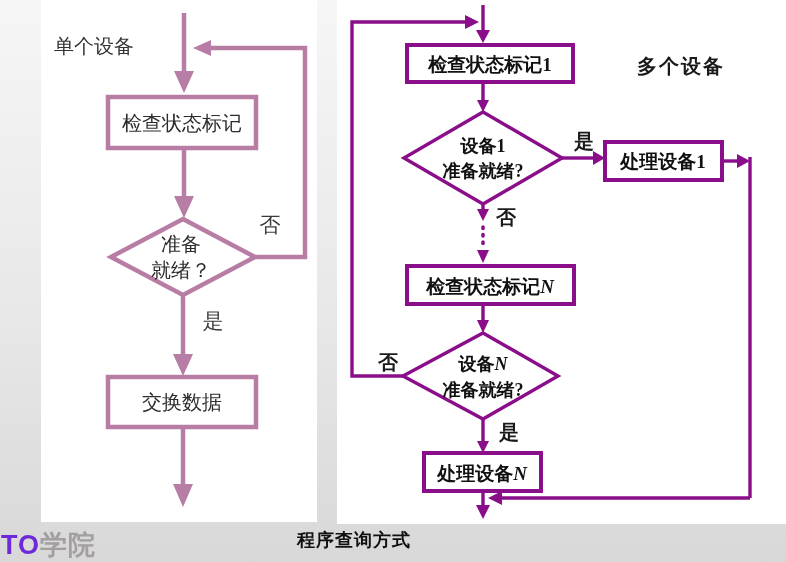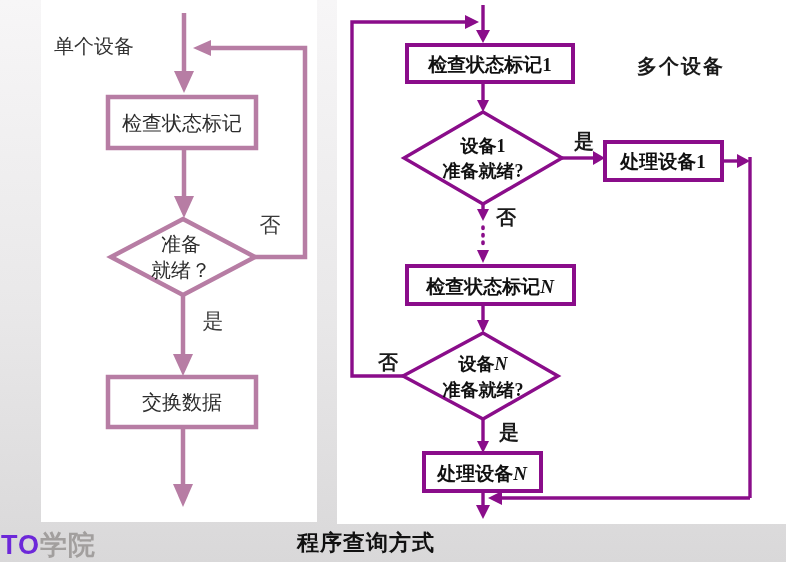--- a/index.html
+++ b/index.html
@@ -26,21 +26,21 @@
   .r-dots{stroke:#8a0d8a;stroke-width:3.6;fill:none;stroke-dasharray:1.5 6;stroke-linecap:round;}
   .r-text{fill:#111111;font-size:19px;font-weight:bold;font-family:"Liberation Serif",serif;text-anchor:middle;}
   .r-small{fill:#111111;font-size:18px;font-weight:bold;font-family:"Liberation Serif",serif;text-anchor:middle;}
   .r-label{fill:#1a1a1a;font-size:20px;font-weight:bold;font-family:"Liberation Serif",serif;text-anchor:middle;}
   .r-var{font-style:italic;}
   .chart-title-left{position:absolute;left:13px;top:33px;font-size:20px;color:#333333;}
   .chart-title-right{position:absolute;left:290px;top:53px;font-size:20px;font-weight:600;color:#1a1a1a;letter-spacing:2px;margin-left:10px;}
   .footer-logo{position:absolute;left:1px;top:527px;font-size:27px;font-weight:bold;letter-spacing:1px;}
   .footer-logo .accent{color:#6d28d9;}
   .footer-logo .rest{color:#a29f9e;}
-  .footer-title{position:absolute;left:297px;top:528px;font-size:22px;font-weight:bold;color:#111111;letter-spacing:1px;}
+  .footer-title{position:absolute;left:297px;top:528px;font-size:18px;font-weight:bold;color:#111111;letter-spacing:1px;}
 </style>
 </head>
 <body>
 
 <div class="panel panel-left">
   <div class="chart-title-left">单个设备</div>
   <svg width="291" height="522" viewBox="0 0 291 522">
 
     <line class="l-line" x1="143" y1="13" x2="143" y2="72"></line>
     <polygon class="l-arrow" points="133,71 153,71 143,93"></polygon>

